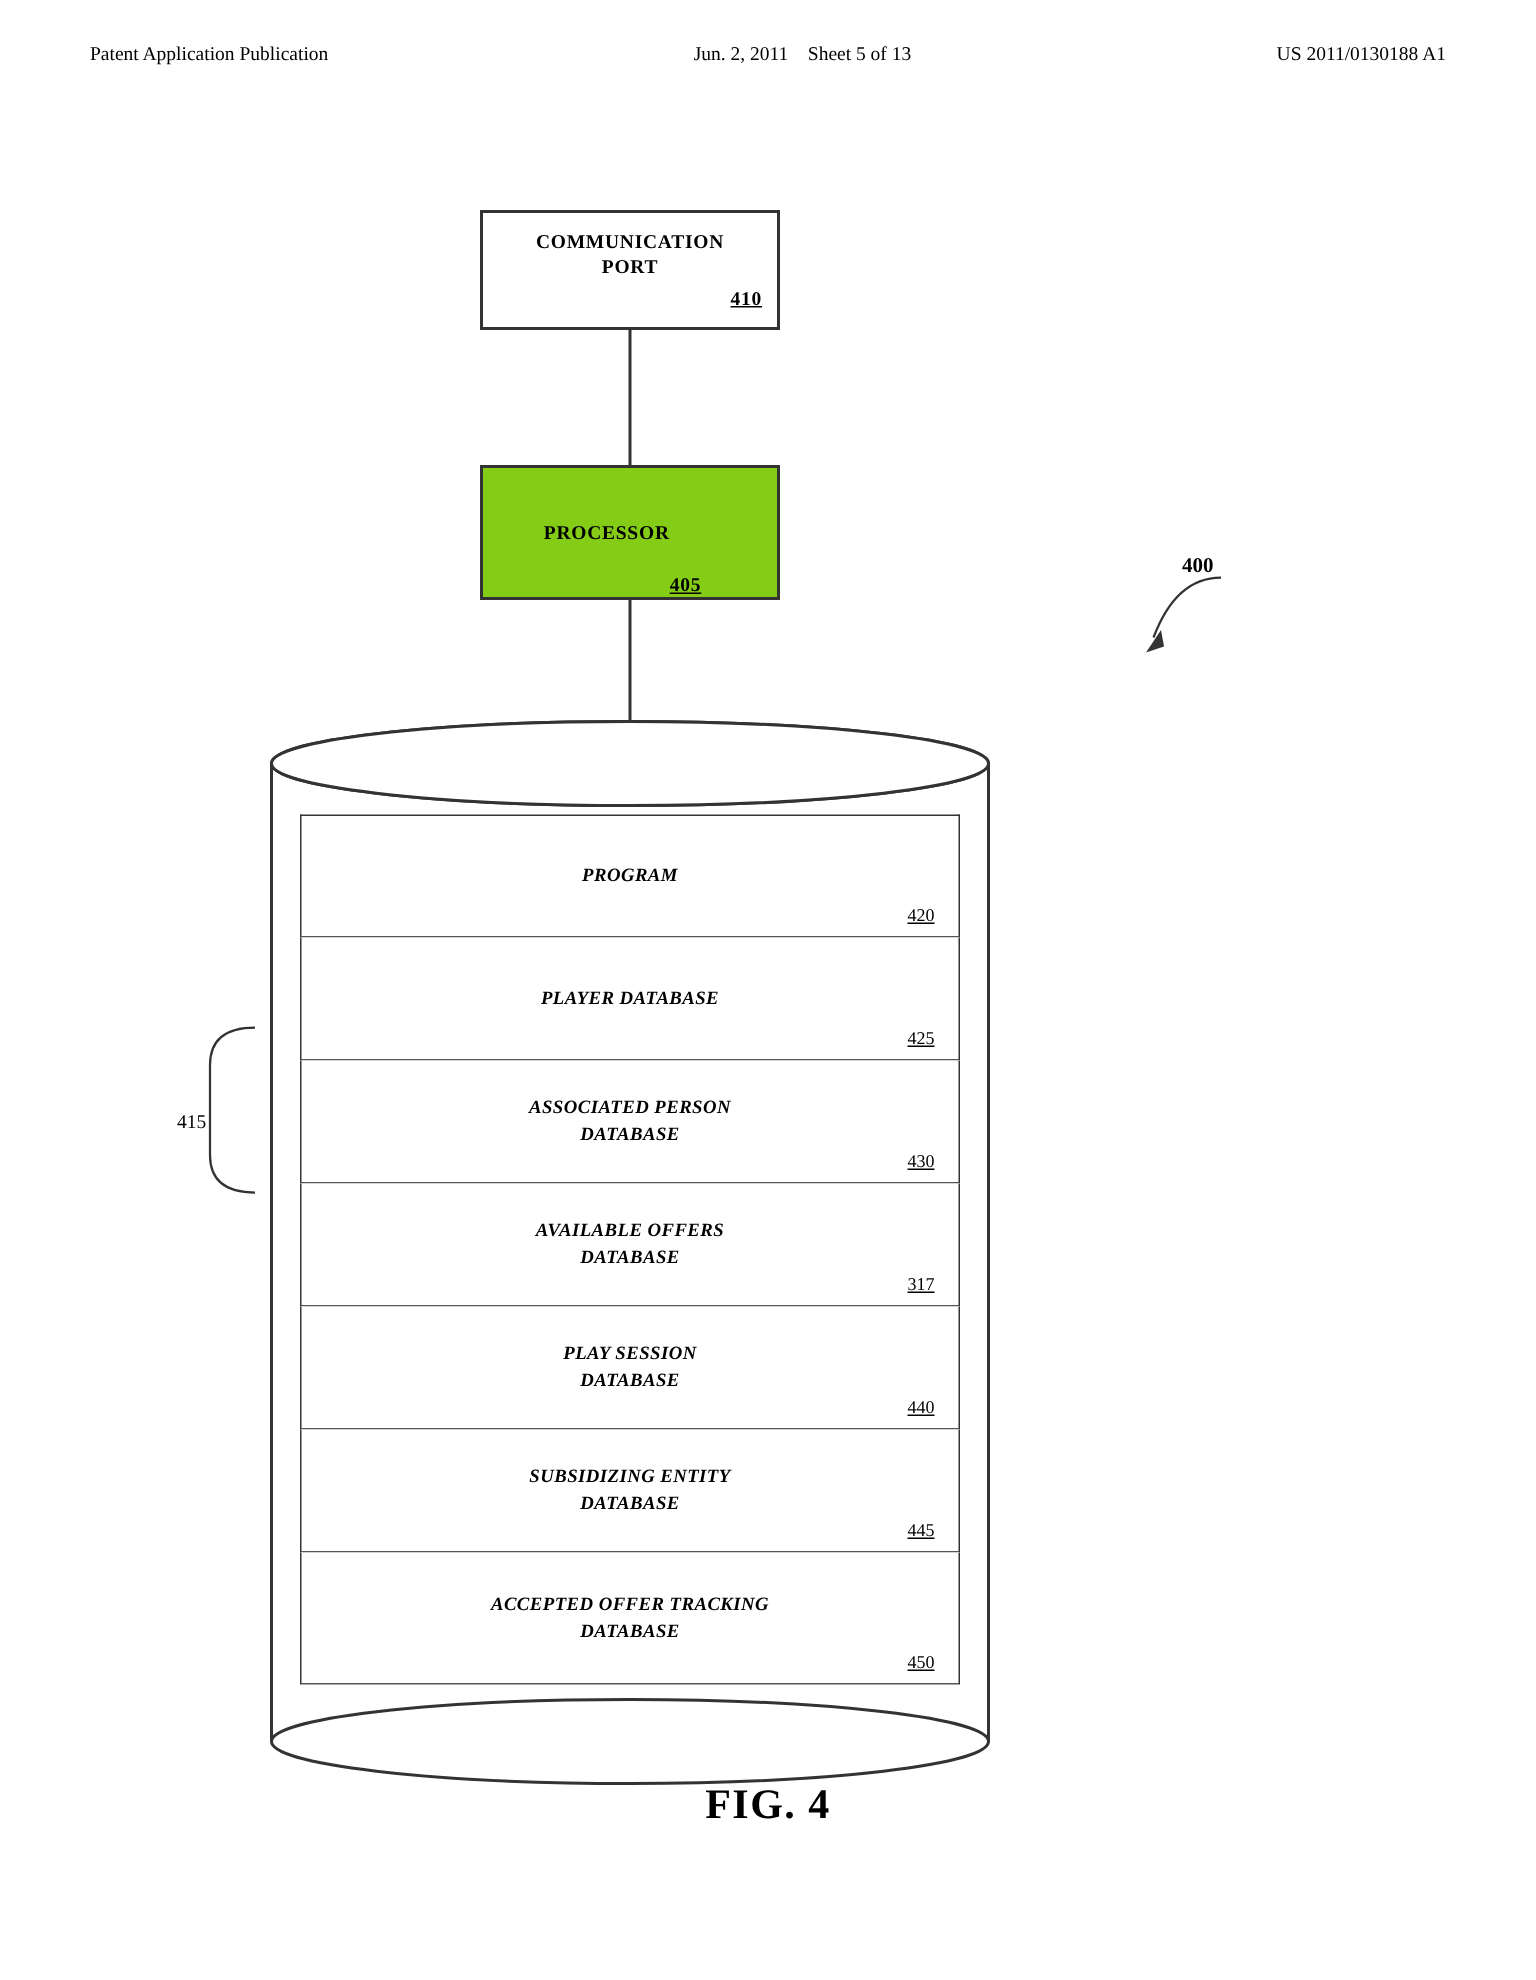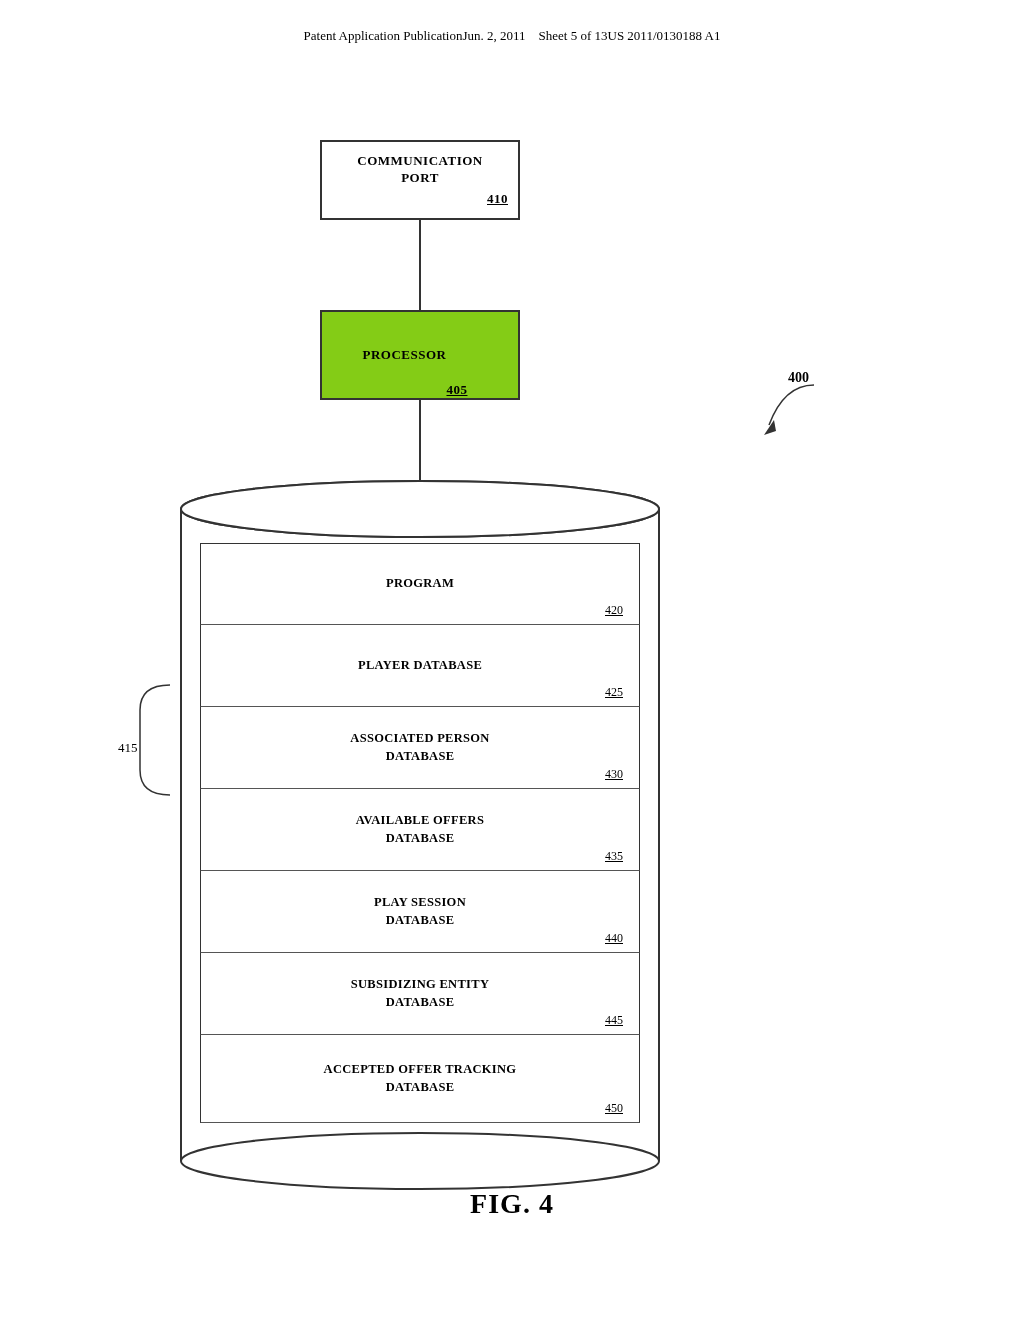--- a/index.html
+++ b/index.html
@@ -8,21 +8,21 @@
       height: 1320px;
       background: #fff;
       font-family: 'Times New Roman', Times, serif;
       position: relative;
       overflow: hidden;
     }
 
     
     .header {
       display: flex;
-      justify-content: center;
+      justify-content: space-between;
       align-items: flex-start;
       padding: 28px 60px 0 60px;
       font-size: 13px;
     }
     .header-left { font-weight: normal; font-size: 13px; }
     .header-center { font-size: 13px; text-align: center; }
     .header-right { font-size: 13px; text-align: right; }
 
     
     .diagram-area {
@@ -136,20 +136,21 @@
       background: #fff;
     }
     .db-row:first-child {
       border-top: 1.5px solid #333;
     }
     .db-row-label {
       font-size: 12.5px;
       font-weight: bold;
       letter-spacing: 0.3px;
       line-height: 1.4;
+      font-style: italic;
     }
     .db-row-num {
       text-decoration: underline;
       font-size: 12px;
       position: absolute;
       bottom: 6px;
       right: 16px;
     }
 
     
@@ -221,21 +222,21 @@
         <span class="db-row-num">425</span>
       </div>
 
       <div class="db-row">
         <span class="db-row-label">ASSOCIATED PERSON<br>DATABASE</span>
         <span class="db-row-num">430</span>
       </div>
 
       <div class="db-row">
         <span class="db-row-label">AVAILABLE OFFERS<br>DATABASE</span>
-        <span class="db-row-num">435</span>
+        <span class="db-row-num">317</span>
       </div>
 
       <div class="db-row">
         <span class="db-row-label">PLAY SESSION<br>DATABASE</span>
         <span class="db-row-num">440</span>
       </div>
 
       <div class="db-row">
         <span class="db-row-label">SUBSIDIZING ENTITY<br>DATABASE</span>
         <span class="db-row-num">445</span>

